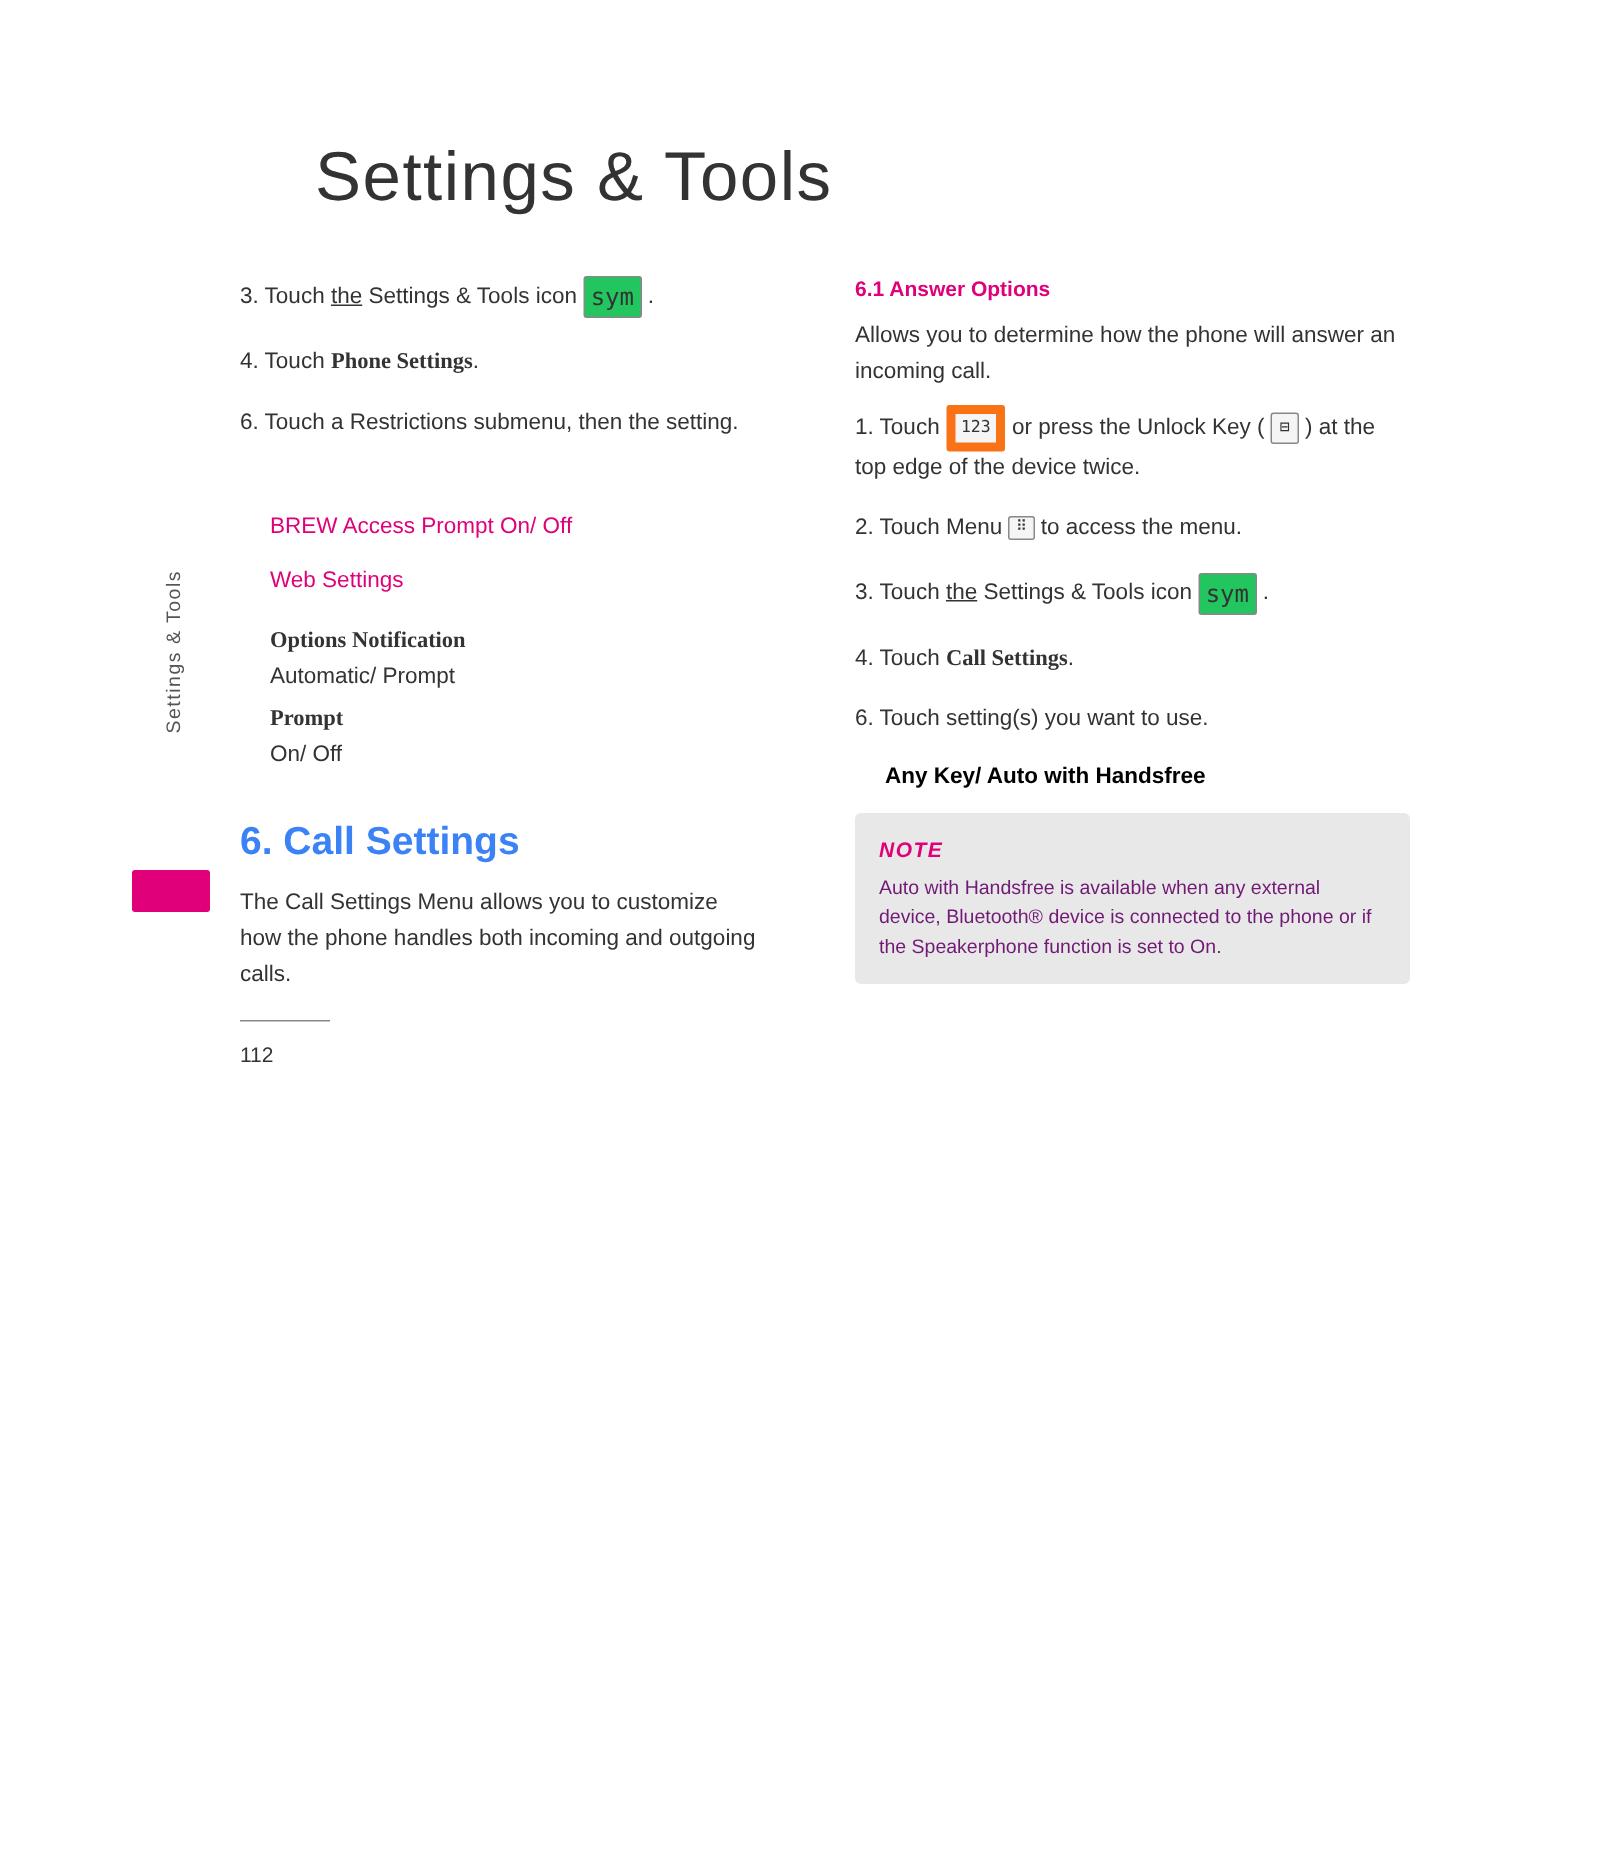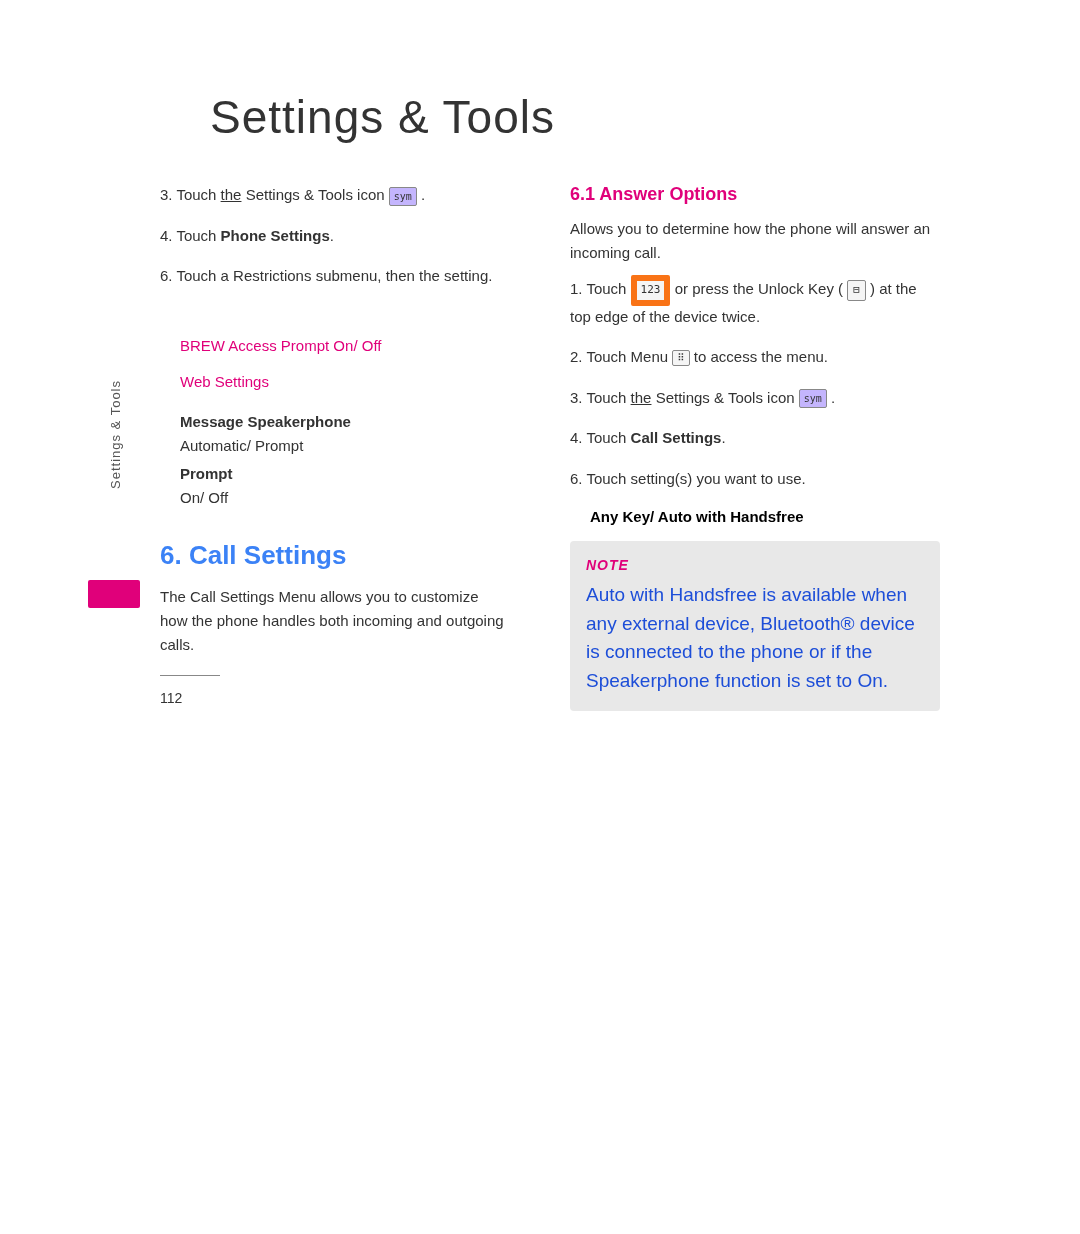--- a/index.html
+++ b/index.html
@@ -78,35 +78,36 @@
     .list-item {
       margin-bottom: 18px;
       font-size: 15px;
       color: #333;
       line-height: 1.5;
     }
 
     
     .bold {
       font-weight: bold;
+      font-family: Liberation Serif, serif;
     }
 
     
     .underline {
       text-decoration: underline;
     }
 
     
     .sym-icon {
       display: inline-block;
       border: 1px solid #888;
       padding: 1px 4px;
-      font-size: 10px;
+      font-size: 16px;
       font-family: monospace;
-      background: #c4b5fd;
+      background: #22c55e;
       color: #333;
       border-radius: 2px;
       vertical-align: middle;
     }
 
     
     .num-icon {
       display: inline-block;
       border: 6px solid #f97316;
       padding: 1px 4px;
@@ -140,21 +141,21 @@
       background: #f5f5f5;
       color: #333;
       border-radius: 2px;
       vertical-align: middle;
       line-height: 1;
     }
 
     
     .section-heading-pink {
       color: #e0007a;
-      font-size: 18px;
+      font-size: 14px;
       font-weight: bold;
       margin-bottom: 12px;
     }
 
     
     .pink-link {
       color: #e0007a;
       font-size: 15px;
     }
 
@@ -209,22 +210,22 @@
     .note-label {
       color: #e0007a;
       font-weight: bold;
       font-size: 14px;
       margin-bottom: 8px;
       letter-spacing: 1px;
       font-style: italic;
     }
 
     .note-text {
-      font-size: 19px;
-      color: #1d4ed8;
+      font-size: 13px;
+      color: #701a75;
       line-height: 1.5;
     }
 
     
     .any-key-line {
       font-weight: bold;
       font-size: 15px;
       margin-top: 10px;
       margin-left: 20px;
     }
@@ -259,21 +260,21 @@
 
       <div class="sub-item" style="margin-bottom:12px;margin-top:46px;">
         <span class="pink-link">BREW Access Prompt  On/ Off</span>
       </div>
 
       <div class="sub-item" style="margin-bottom:16px;">
         <span class="pink-link">Web Settings</span>
       </div>
 
       <div class="sub-item" style="margin-bottom:4px;">
-        <div class="bold">Message Speakerphone</div>
+        <div class="bold">Options Notification</div>
         <div>Automatic/ Prompt</div>
       </div>
 
       <div class="sub-item" style="margin-bottom:24px;">
         <div class="bold">Prompt</div>
         <div>On/ Off</div>
       </div>
 
       <div class="section-6-heading">6. Call Settings</div>
 

